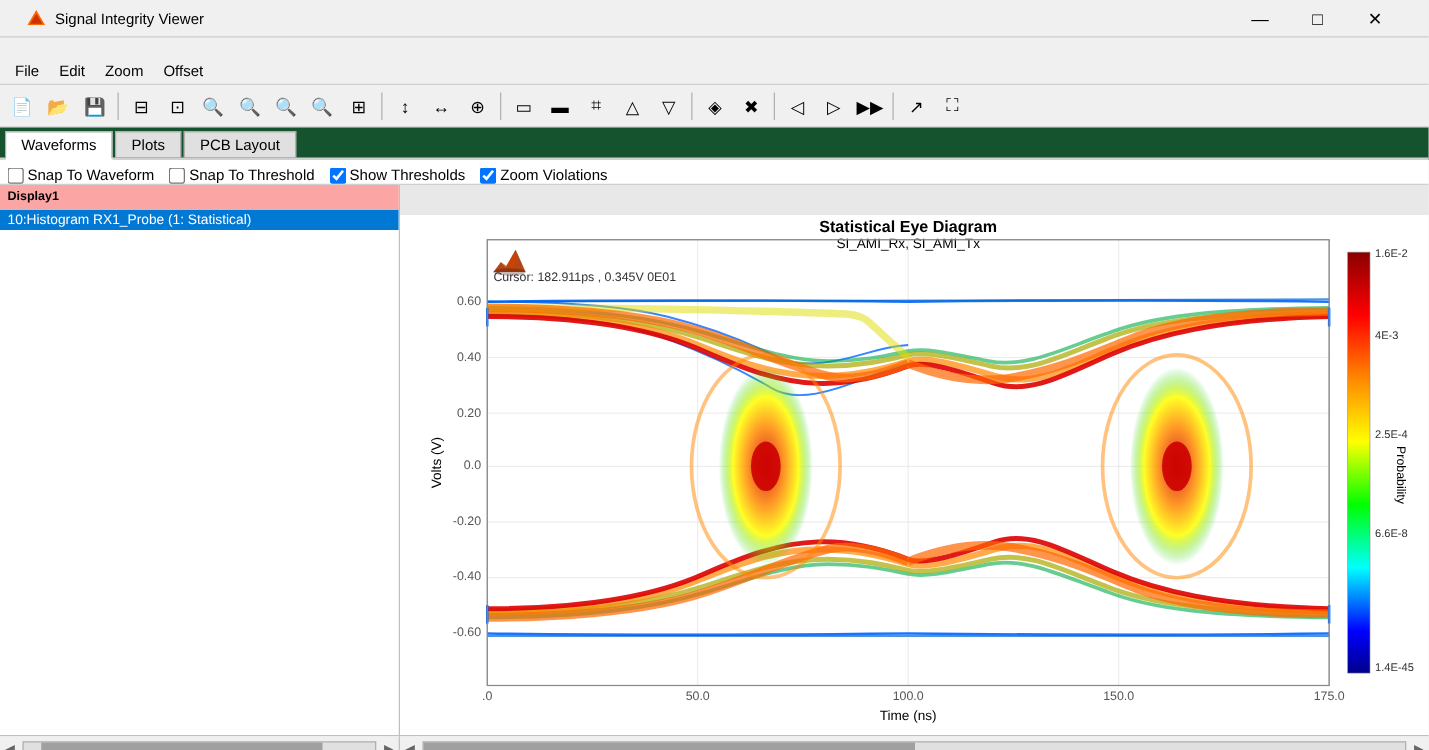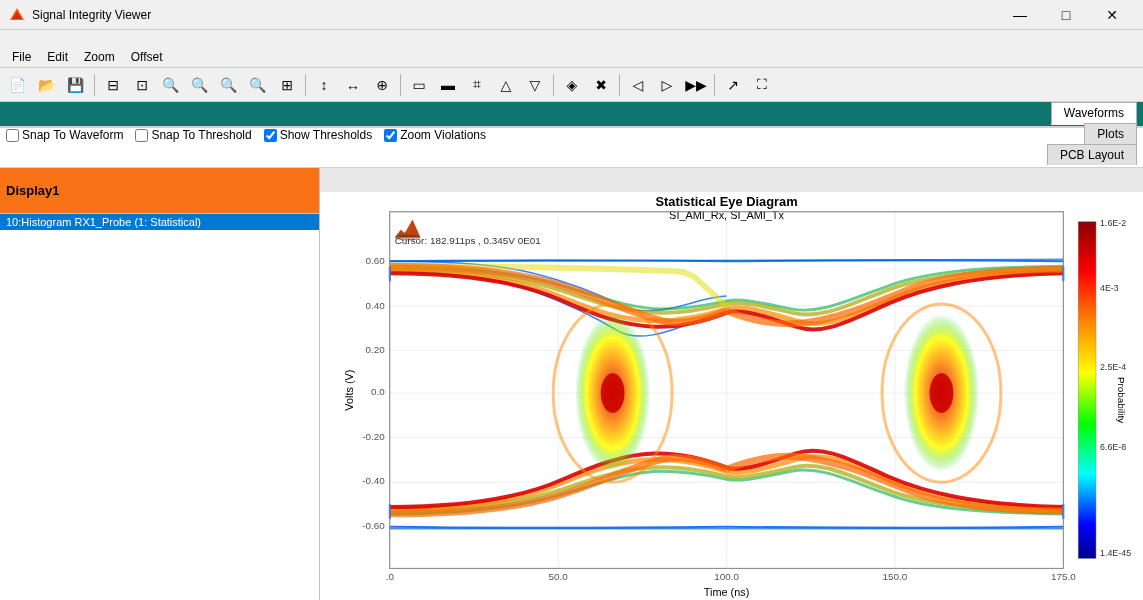--- a/index.html
+++ b/index.html
@@ -4,21 +4,21 @@
   <style>
     * { margin: 0; padding: 0; box-sizing: border-box; }
     body { font-family: 'Segoe UI', Arial, sans-serif; font-size: 12px; background: #f0f0f0; width: 1143px; height: 600px; overflow: hidden; }
     
     
     #titlebar {
       background: #f0f0f0;
       height: 30px;
       display: flex;
       align-items: center;
-      padding: 0 8px;
+      padding: 0 20px;
       border-bottom: 1px solid #ccc;
       user-select: none;
     }
     #titlebar .win-btn {
       width: 46px; height: 30px; display: flex; align-items: center; justify-content: center;
       cursor: pointer; font-size: 14px;
     }
 
     
     #menubar {
@@ -53,49 +53,48 @@
       border: 1px solid transparent;
       background: transparent;
       font-size: 14px;
     }
     .tb-separator {
       width: 1px; height: 22px; background: #b0b0b0; margin: 0 3px;
     }
 
     
     #tabs {
-      background: #0f766e;
+      background: #14532d;
       height: 26px;
       display: flex;
       align-items: flex-end;
       padding: 0 4px;
       border-bottom: 2px solid #d0d0d0;
-      flex-direction: column;
     }
     .tab {
       padding: 3px 12px;
       cursor: pointer;
       font-size: 12px;
       border: 1px solid #b0b0b0;
       border-bottom: none;
       background: #e0e0e0;
       margin-right: 2px;
     }
     .tab.active {
       background: white;
       border-bottom: 2px solid white;
       margin-bottom: -2px;
     }
 
     
     #optionsbar {
       background: white;
-      height: 40px;
-      display: flex;
-      align-items: flex-start;
+      height: 20px;
+      display: flex;
+      align-items: flex-end;
       padding: 0 6px;
       border-bottom: 1px solid #d0d0d0;
       gap: 12px;
     }
     .opt-item { display: flex; align-items: center; gap: 3px; font-size: 12px; cursor: pointer; }
     .opt-item input[type=checkbox] { cursor: pointer; }
     .mask-offset { margin-left: auto; display: flex; align-items: center; gap: 2px; font-size: 12px; }
     .mask-val {
       border: 1px solid #888;
       padding: 1px 4px;
@@ -117,23 +116,23 @@
     
     #left-panel {
       width: 320px;
       min-width: 320px;
       background: white;
       border-right: 1px solid #c0c0c0;
       display: flex;
       flex-direction: column;
     }
     #left-panel-header {
-      background: #f97316;
-      padding: 15px 6px;
-      font-size: 13px;
+      background: #fca5a5;
+      padding: 4px 6px;
+      font-size: 10px;
       font-weight: bold;
       border-bottom: 1px solid #c0c0c0;
     }
     #signal-tree {
       flex: 1;
       overflow: auto;
       text-align: center;
     }
     .tree-item {
       padding: 2px 6px;

